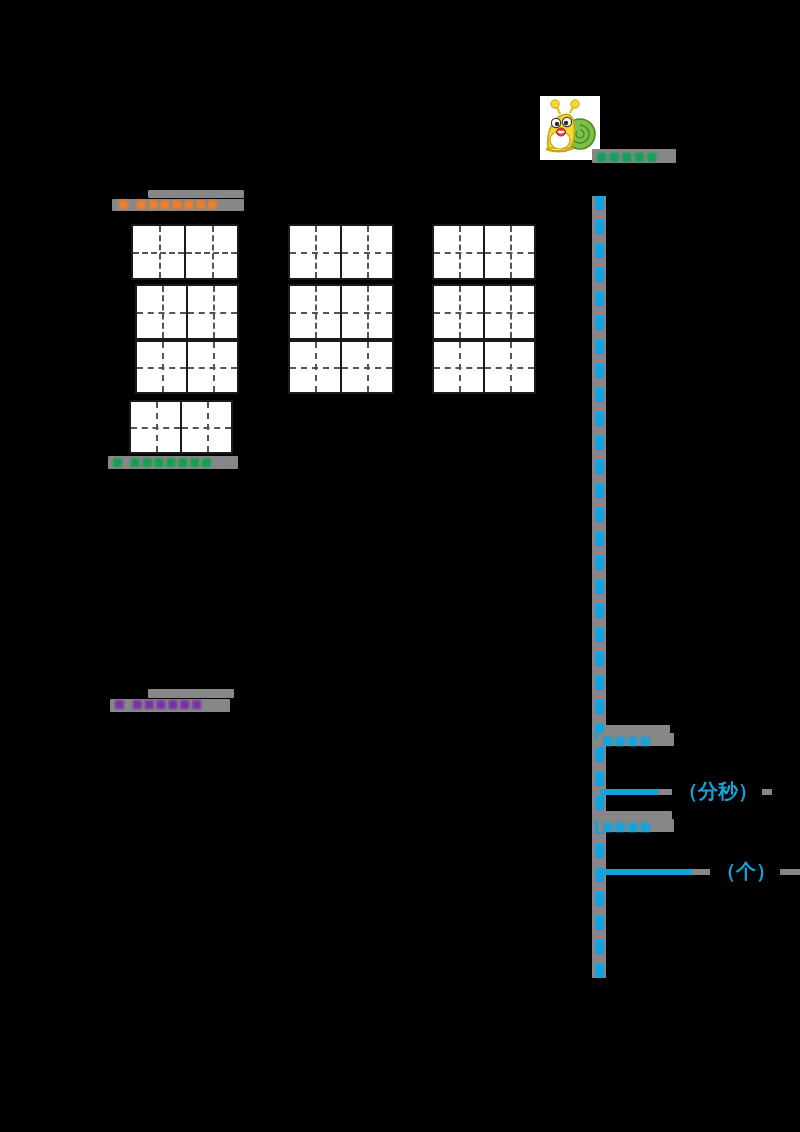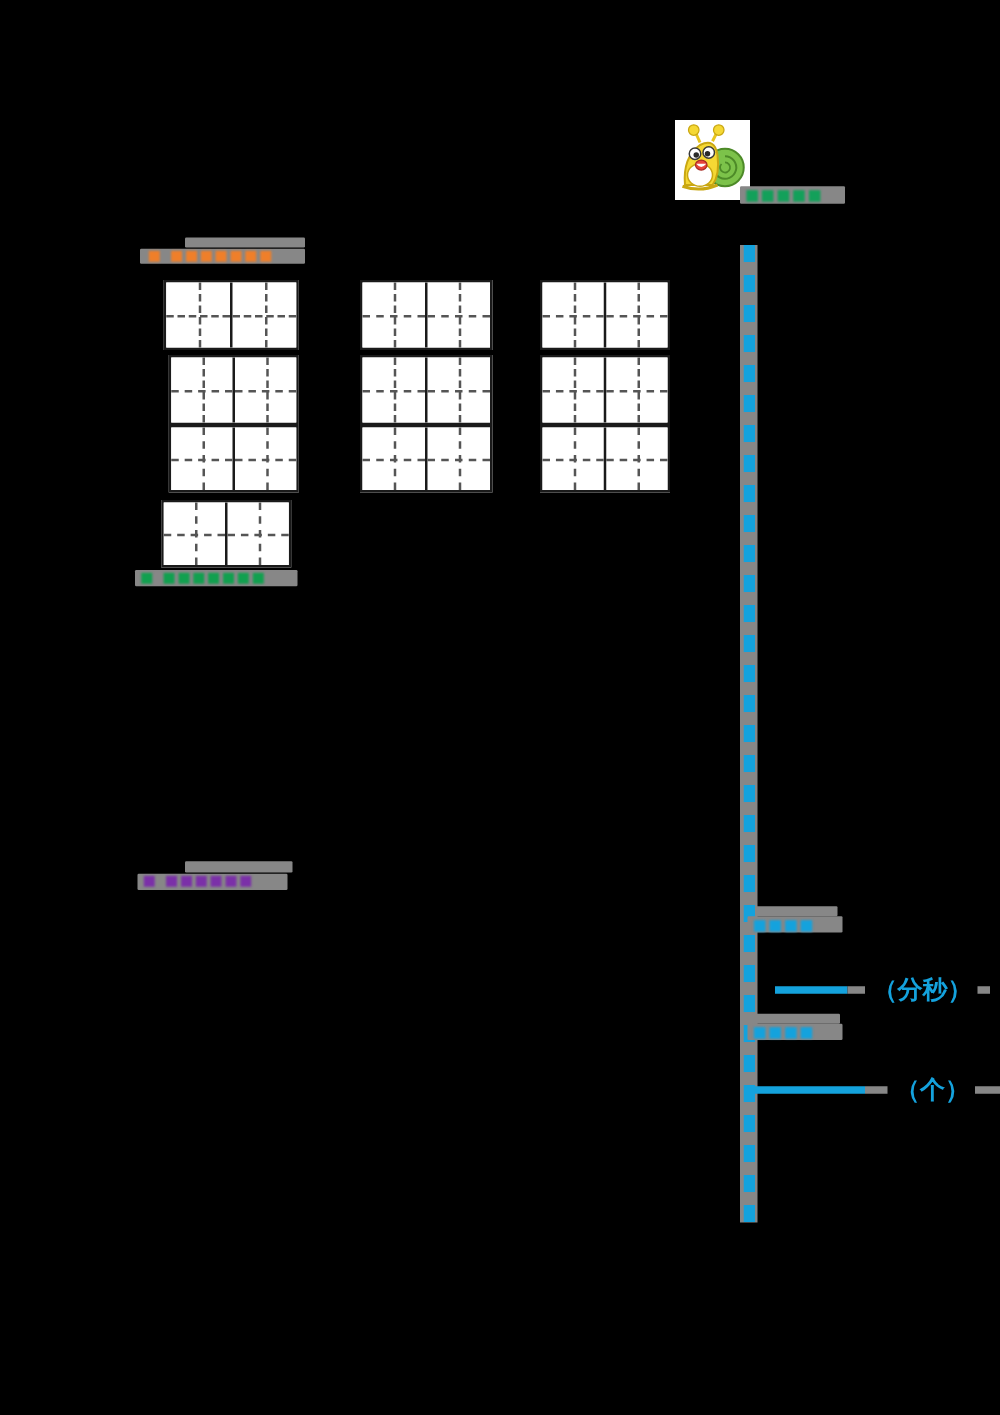--- a/index.html
+++ b/index.html
@@ -131,21 +131,21 @@
     height: 24px;
   }
   #tl-label-1 { left: 602px; top: 730px; }
   #tl-label-3 { left: 602px; top: 816px; }
 
   .tl-unit-row {
     position: absolute;
     display: flex;
     align-items: center;
   }
-  #tl-unit-row-1 { left: 620px; top: 778px; width: 170px; text-decoration: underline; }
+  #tl-unit-row-1 { left: 600px; top: 778px; width: 170px; text-decoration: underline; }
   #tl-unit-row-2 { left: 600px; top: 858px; width: 200px; }
 
   .tl-rule {
     height: 6px;
     background: #14a2dd;
     flex: 0 0 auto;
   }
   #tl-unit-row-1 .tl-rule { width: 58px; }
   #tl-unit-row-2 .tl-rule { width: 92px; }
 

